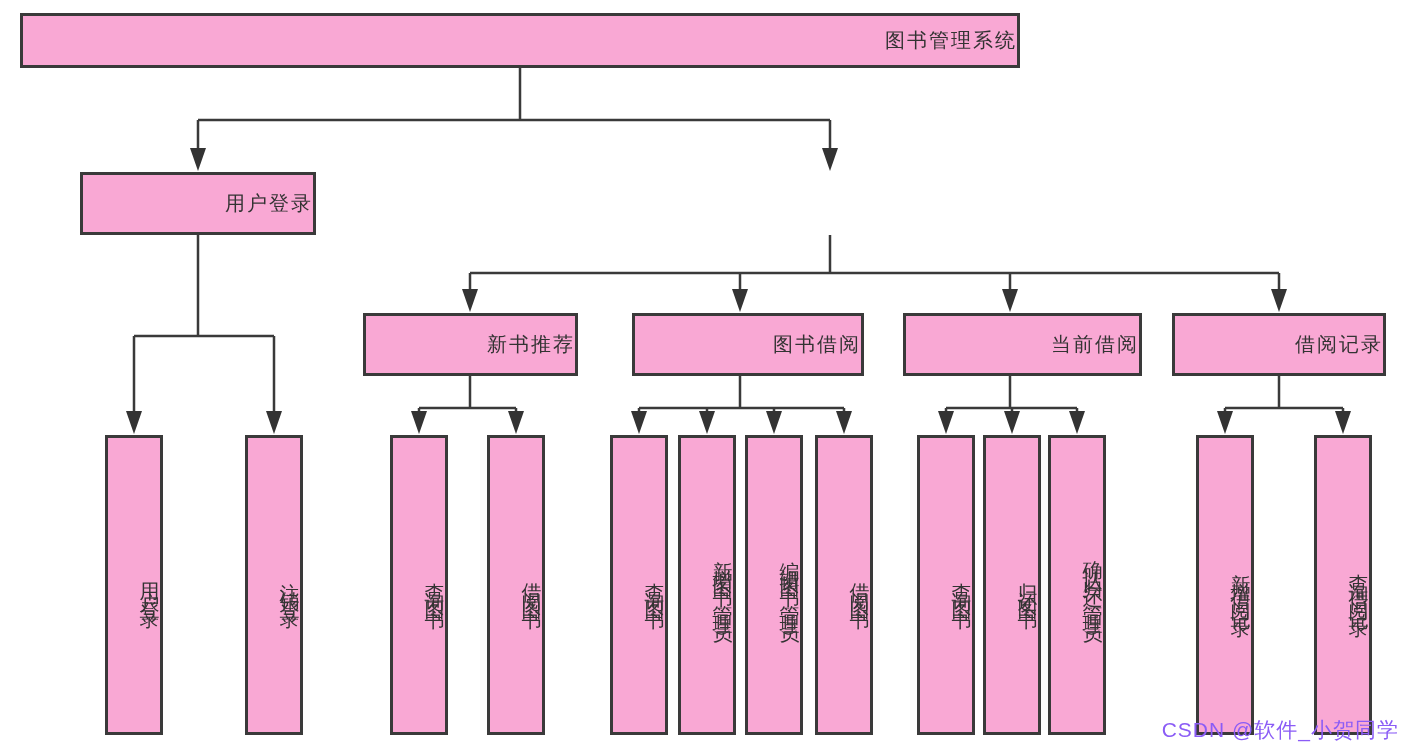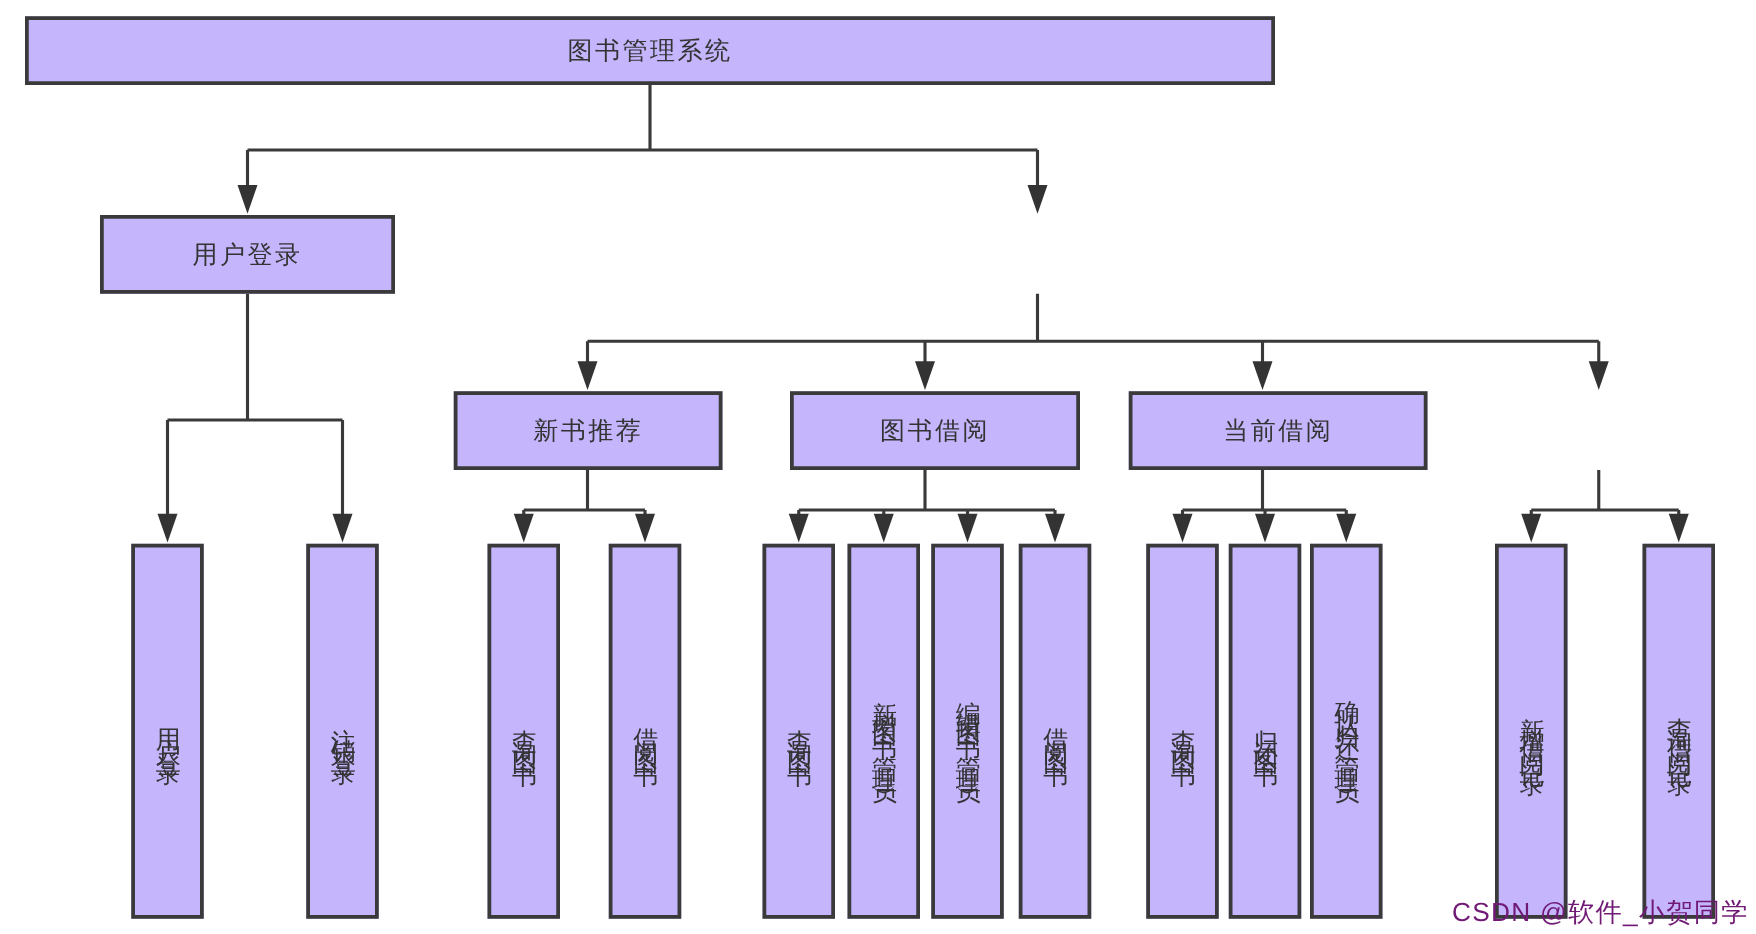--- a/index.html
+++ b/index.html
@@ -18,44 +18,44 @@
   .connectors {
     position: absolute;
     left: 0; top: 0;
     width: 1405px;
     height: 747px;
     pointer-events: none;
   }
   .box {
     position: absolute;
     box-sizing: border-box;
-    background: #c4b5fd;
+    background: #f9a8d4;
     border: 3px solid #3a3a3a;
     display: flex;
     align-items: center;
-    justify-content: center;
+    justify-content: flex-end;
   }
   .box span {
     font-size: 20px;
     color: #333333;
     letter-spacing: 2px;
     white-space: nowrap;
   }
   .leaf span {
     writing-mode: vertical-rl;
     line-height: 1;
     letter-spacing: 9px;
     white-space: normal;
   }
   .watermark {
     position: absolute;
     right: 6px;
     top: 716px;
     font-size: 21px;
-    color: #701a75;
+    color: #8b5cf6;
     letter-spacing: 1px;
     z-index: 6;
     pointer-events: none;
     margin-left: 14px;
   }
 </style>
 </head>
 <body>
 
 <div class="stage">
@@ -110,20 +110,23 @@
 
   <div class="box" style="left:363px;top:313px;width:215px;height:63px">
     <span>新书推荐</span>
   </div>
   <div class="box" style="left:632px;top:313px;width:232px;height:63px">
     <span>图书借阅</span>
   </div>
   <div class="box" style="left:903px;top:313px;width:239px;height:63px">
     <span>当前借阅</span>
   </div>
+  <div class="box" style="left:1172px;top:313px;width:214px;height:63px">
+    <span>借阅记录</span>
+  </div>
 
   <div class="box leaf" style="left:105px;top:435px;width:58px;height:300px">
     <span>用户登录</span>
   </div>
   <div class="box leaf" style="left:245px;top:435px;width:58px;height:300px">
     <span>注销登录</span>
   </div>
 
   <div class="box leaf" style="left:390px;top:435px;width:58px;height:300px">
     <span>查询图书</span>

